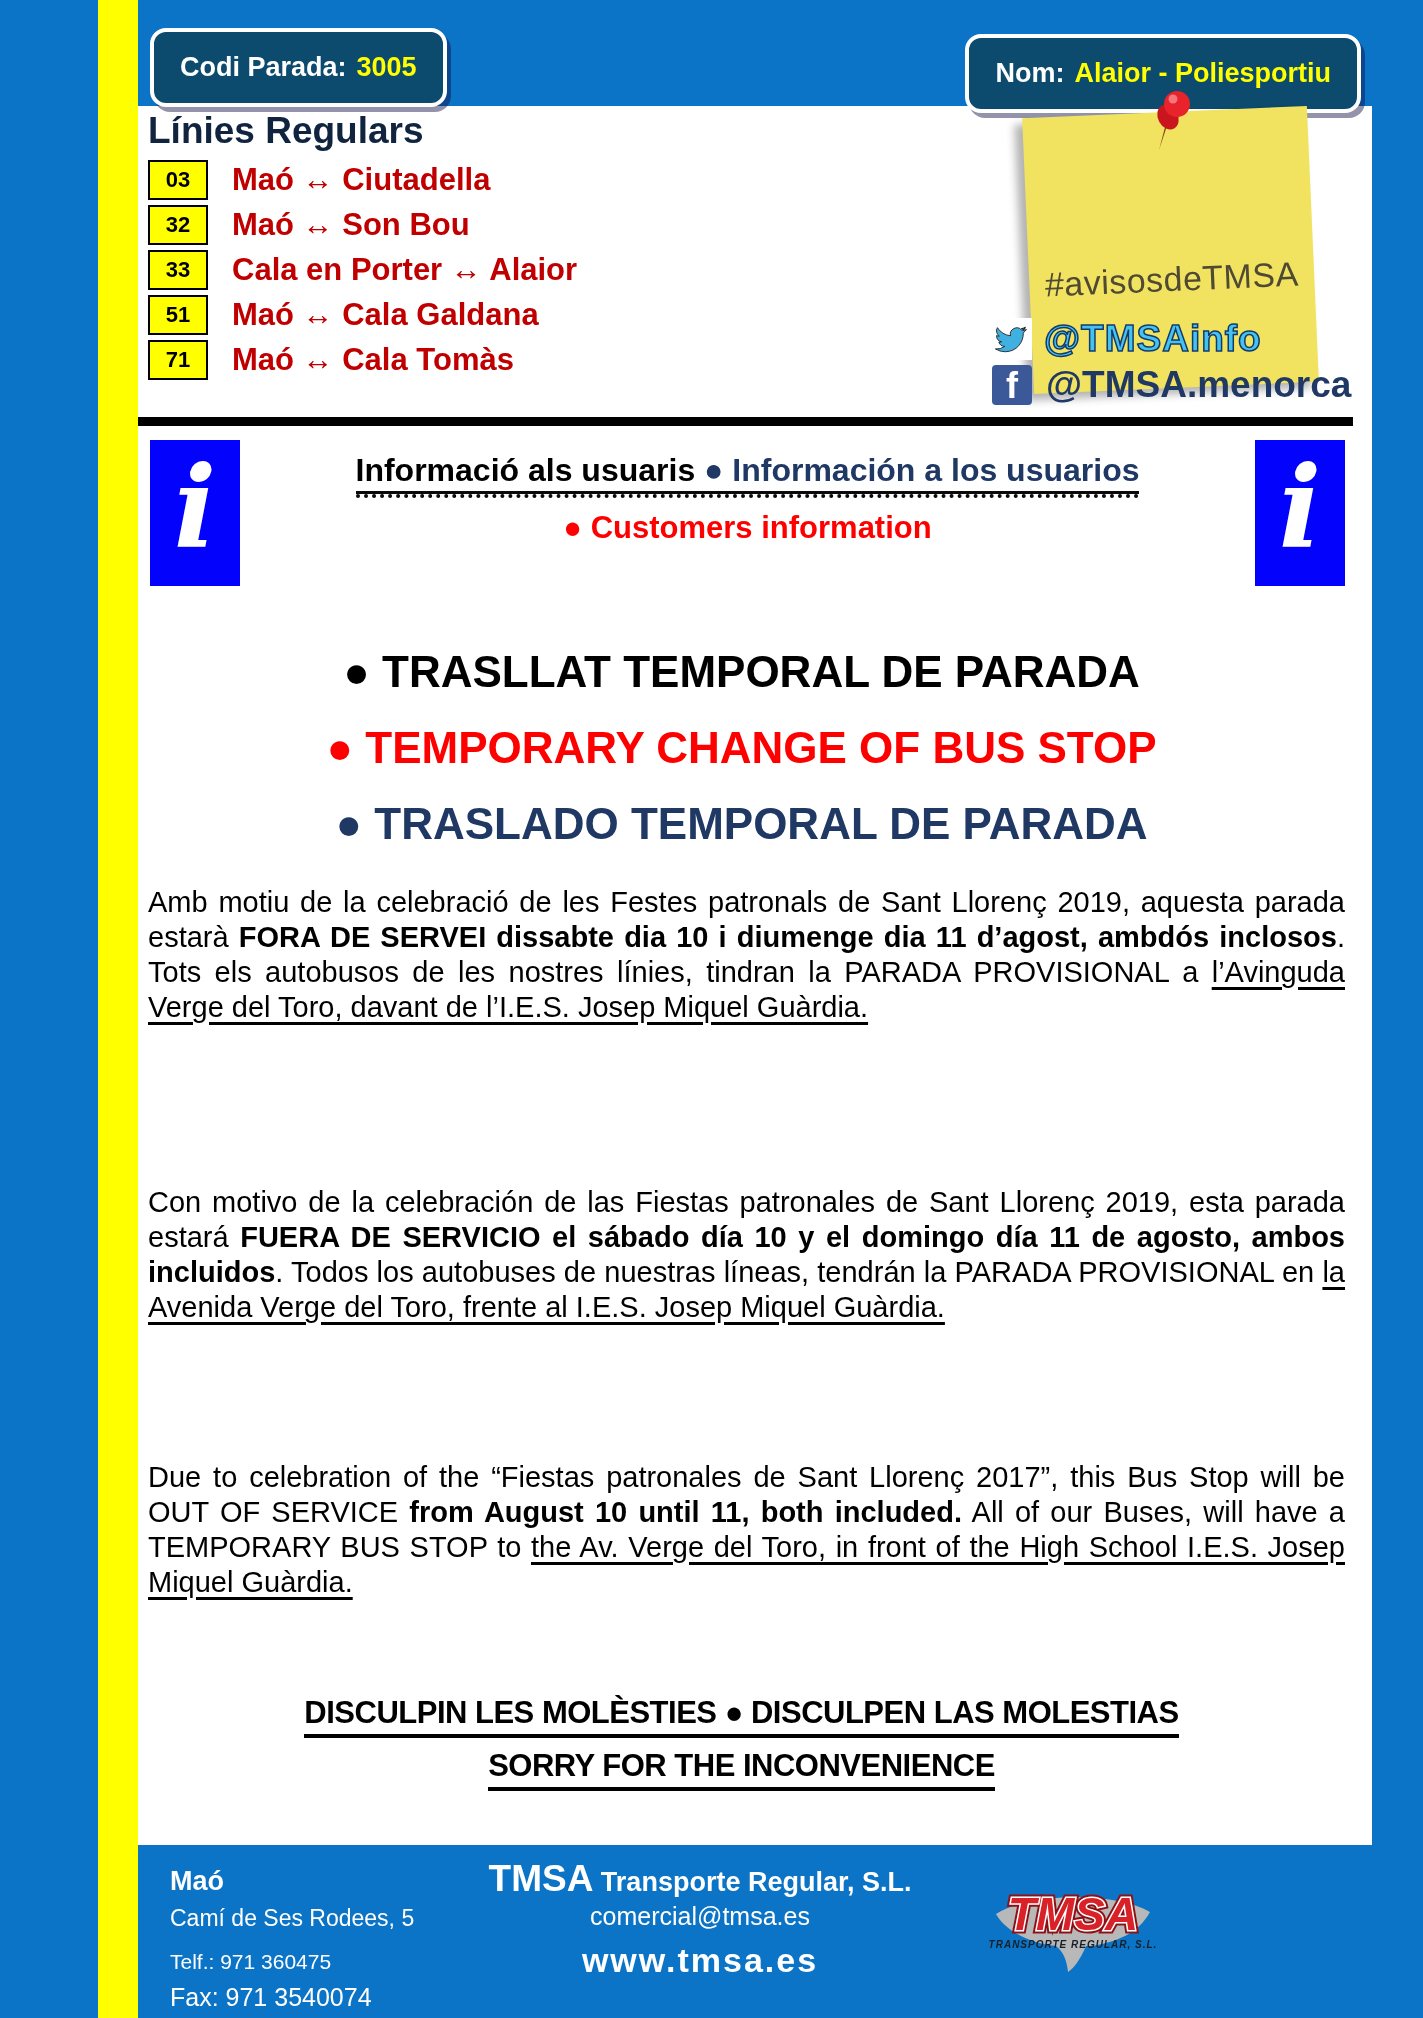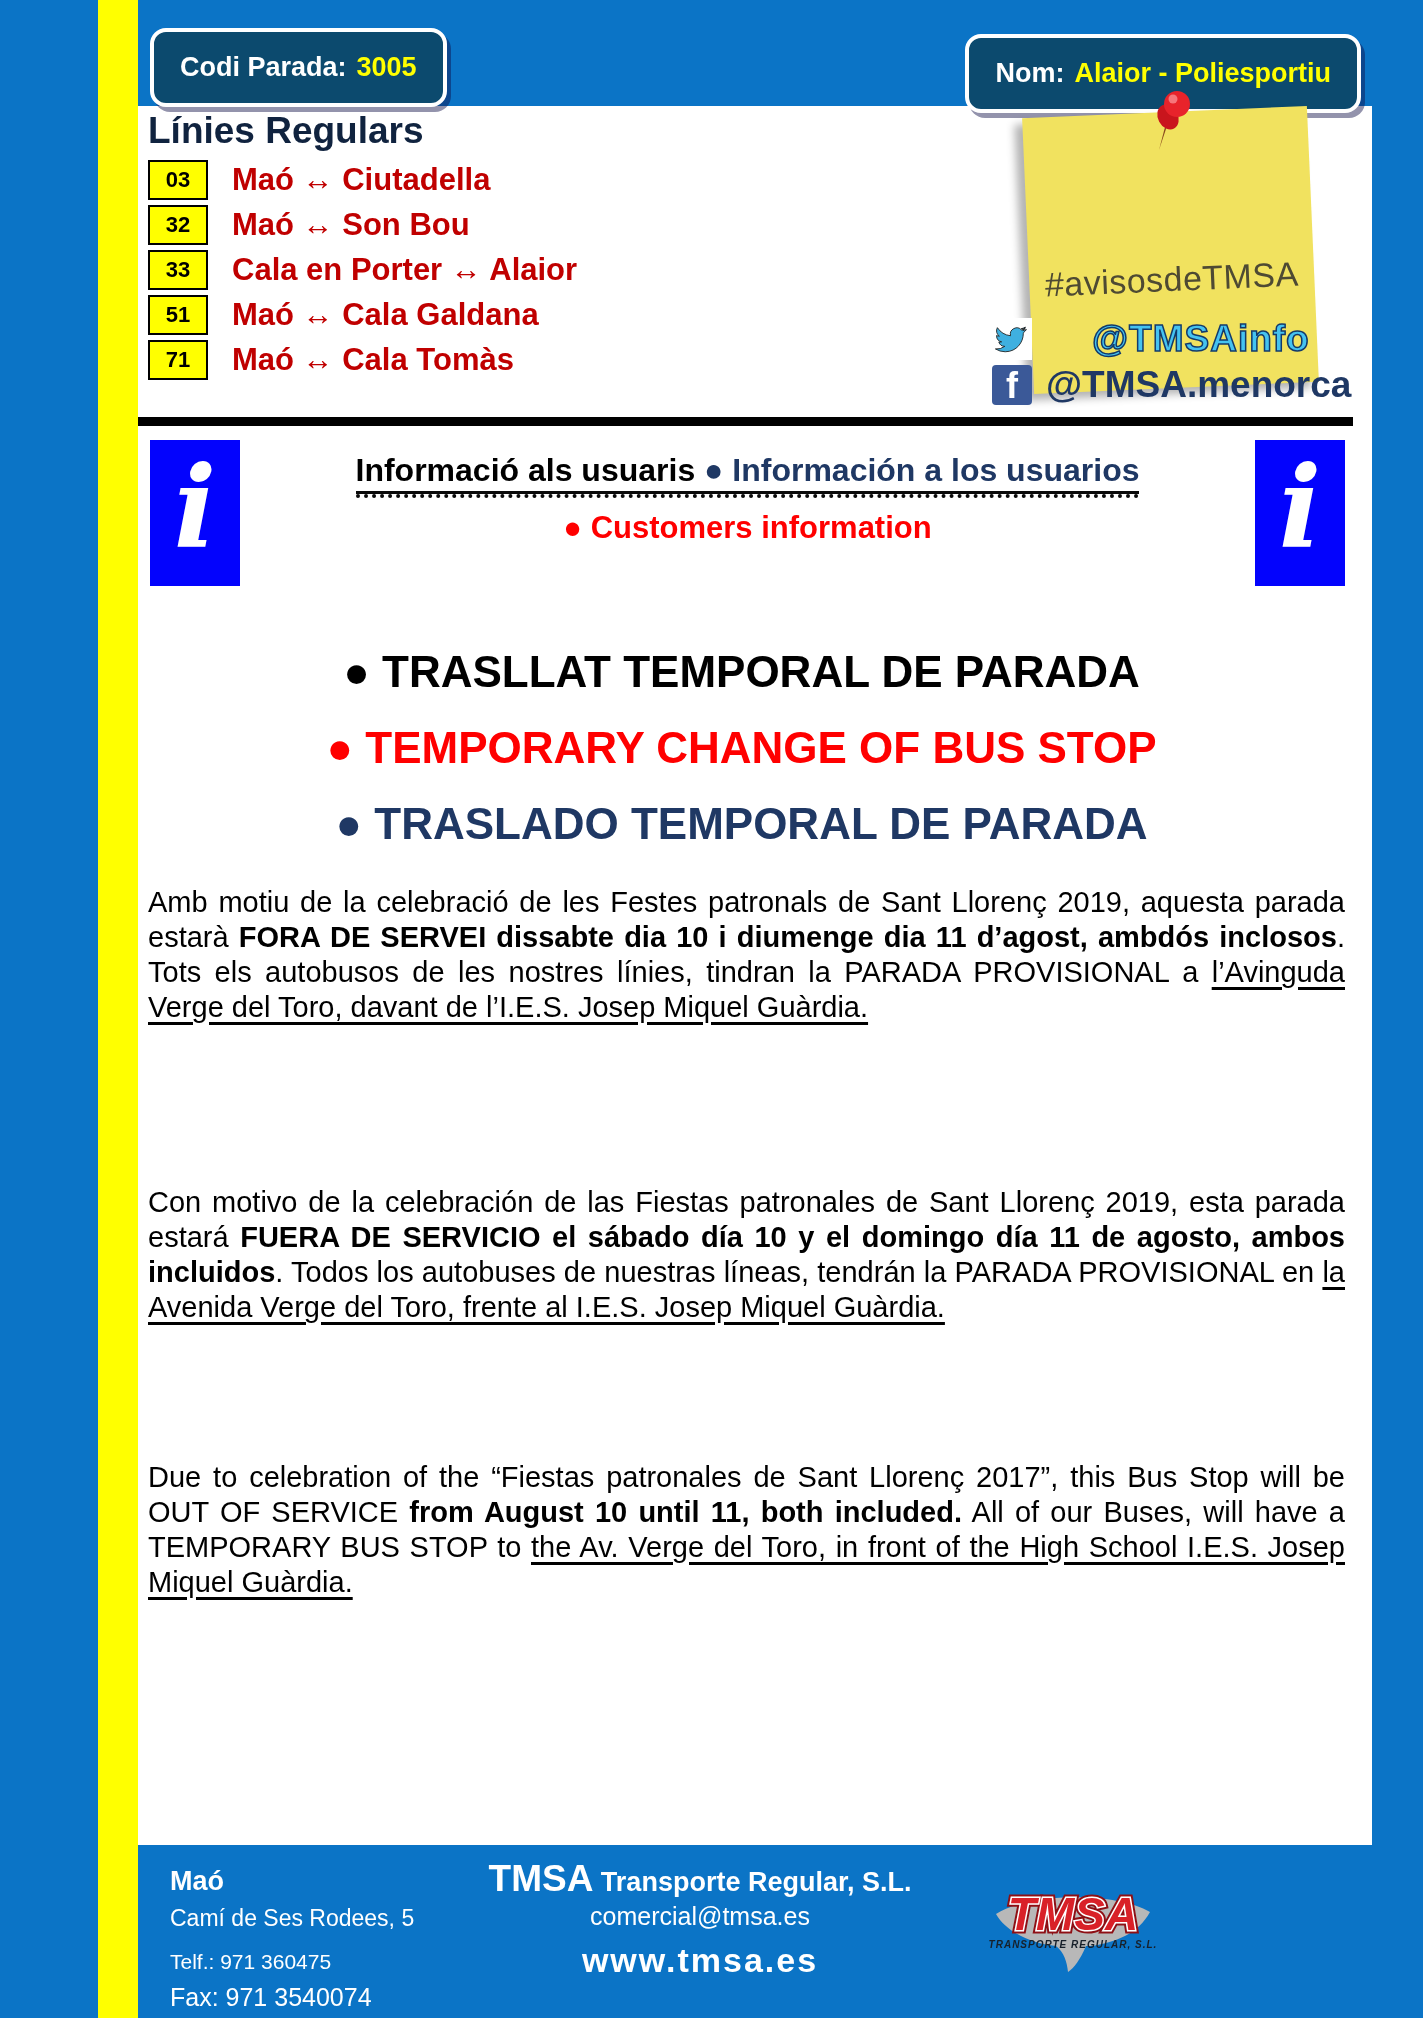--- a/index.html
+++ b/index.html
@@ -44,21 +44,21 @@
     box-shadow:-8px 6px 8px rgba(0,0,0,.30);
     z-index:1;
   }
   .note-text {
     position:absolute; left:0; top:148px; width:100%; text-align:center;
     font-size:34px; color:#4E4A33; letter-spacing:0.5px;
   }
   .pin { position:absolute; left:1146px; top:90px; z-index:3; }
 
   .social-row { position:absolute; display:flex; align-items:center; z-index:2; }
-  .tw-row { left:986px; top:318px;gap:48px; }
+  .tw-row { left:986px; top:318px; }
   .fb-row { left:992px; top:364px; }
   .tw-iconbox { width:46px; height:42px; background:#ffffff; display:flex; align-items:center; justify-content:center; margin-right:12px; }
   .tw-handle {
     font-size:37px; font-weight:bold; color:#45C3F0;
     -webkit-text-stroke:1.5px #123A6B; letter-spacing:1px; white-space:nowrap;
   }
   .fb-iconbox {
     width:40px; height:40px; background:#3B5998; border-radius:4px;
     display:flex; align-items:flex-end; justify-content:center; margin-right:14px;
     color:#fff; font-weight:bold; font-size:36px; line-height:38px;
@@ -219,20 +219,24 @@
     <div class="title-line t-eng">● TEMPORARY CHANGE OF BUS STOP</div>
     <div class="title-line t-esp">● TRASLADO TEMPORAL DE PARADA</div>
   </div>
 
   <div class="para p1"><span>Amb motiu de la celebració de les Festes patronals de Sant Llorenç 2019, aquesta parada estarà </span><span class="b">FORA DE SERVEI dissabte dia 10 i diumenge dia 11 d’agost, ambdós inclosos</span><span>. Tots els autobusos de les nostres línies, tindran la PARADA PROVISIONAL a </span><span class="u">l’Avinguda Verge del Toro, davant de l’I.E.S. Josep Miquel Guàrdia.</span></div>
 
   <div class="para p2"><span>Con motivo de la celebración de las Fiestas patronales de Sant Llorenç 2019, esta parada estará </span><span class="b">FUERA DE SERVICIO el sábado día 10 y el domingo día 11 de agosto, ambos incluidos</span><span>. Todos los autobuses de nuestras líneas, tendrán la PARADA PROVISIONAL en </span><span class="u">la Avenida Verge del Toro, frente al I.E.S. Josep Miquel Guàrdia.</span></div>
 
   <div class="para p3"><span>Due to celebration of the “Fiestas patronales de Sant Llorenç 2017”, this Bus Stop will be OUT OF SERVICE </span><span class="b">from August 10 until 11, both included.</span><span> All of our Buses, will have a TEMPORARY BUS STOP to </span><span class="u">the Av. Verge del Toro, in front of the High School I.E.S. Josep Miquel Guàrdia.</span></div>
 
+  <div class="apology">
+    <div><span class="app-u">DISCULPIN LES MOLÈSTIES ● DISCULPEN LAS MOLESTIAS</span></div>
+    <div><span class="app-u">SORRY FOR THE INCONVENIENCE</span></div>
+  </div>
 
   <div class="f-left">
     <div class="f-city">Maó</div>
     <div class="f-address">Camí de Ses Rodees, 5</div>
     <div class="f-phone">Telf.: 971 360475</div>
     <div class="f-fax">Fax: 971 3540074</div>
   </div>
 
   <div class="f-center">
     <div class="f-company">

